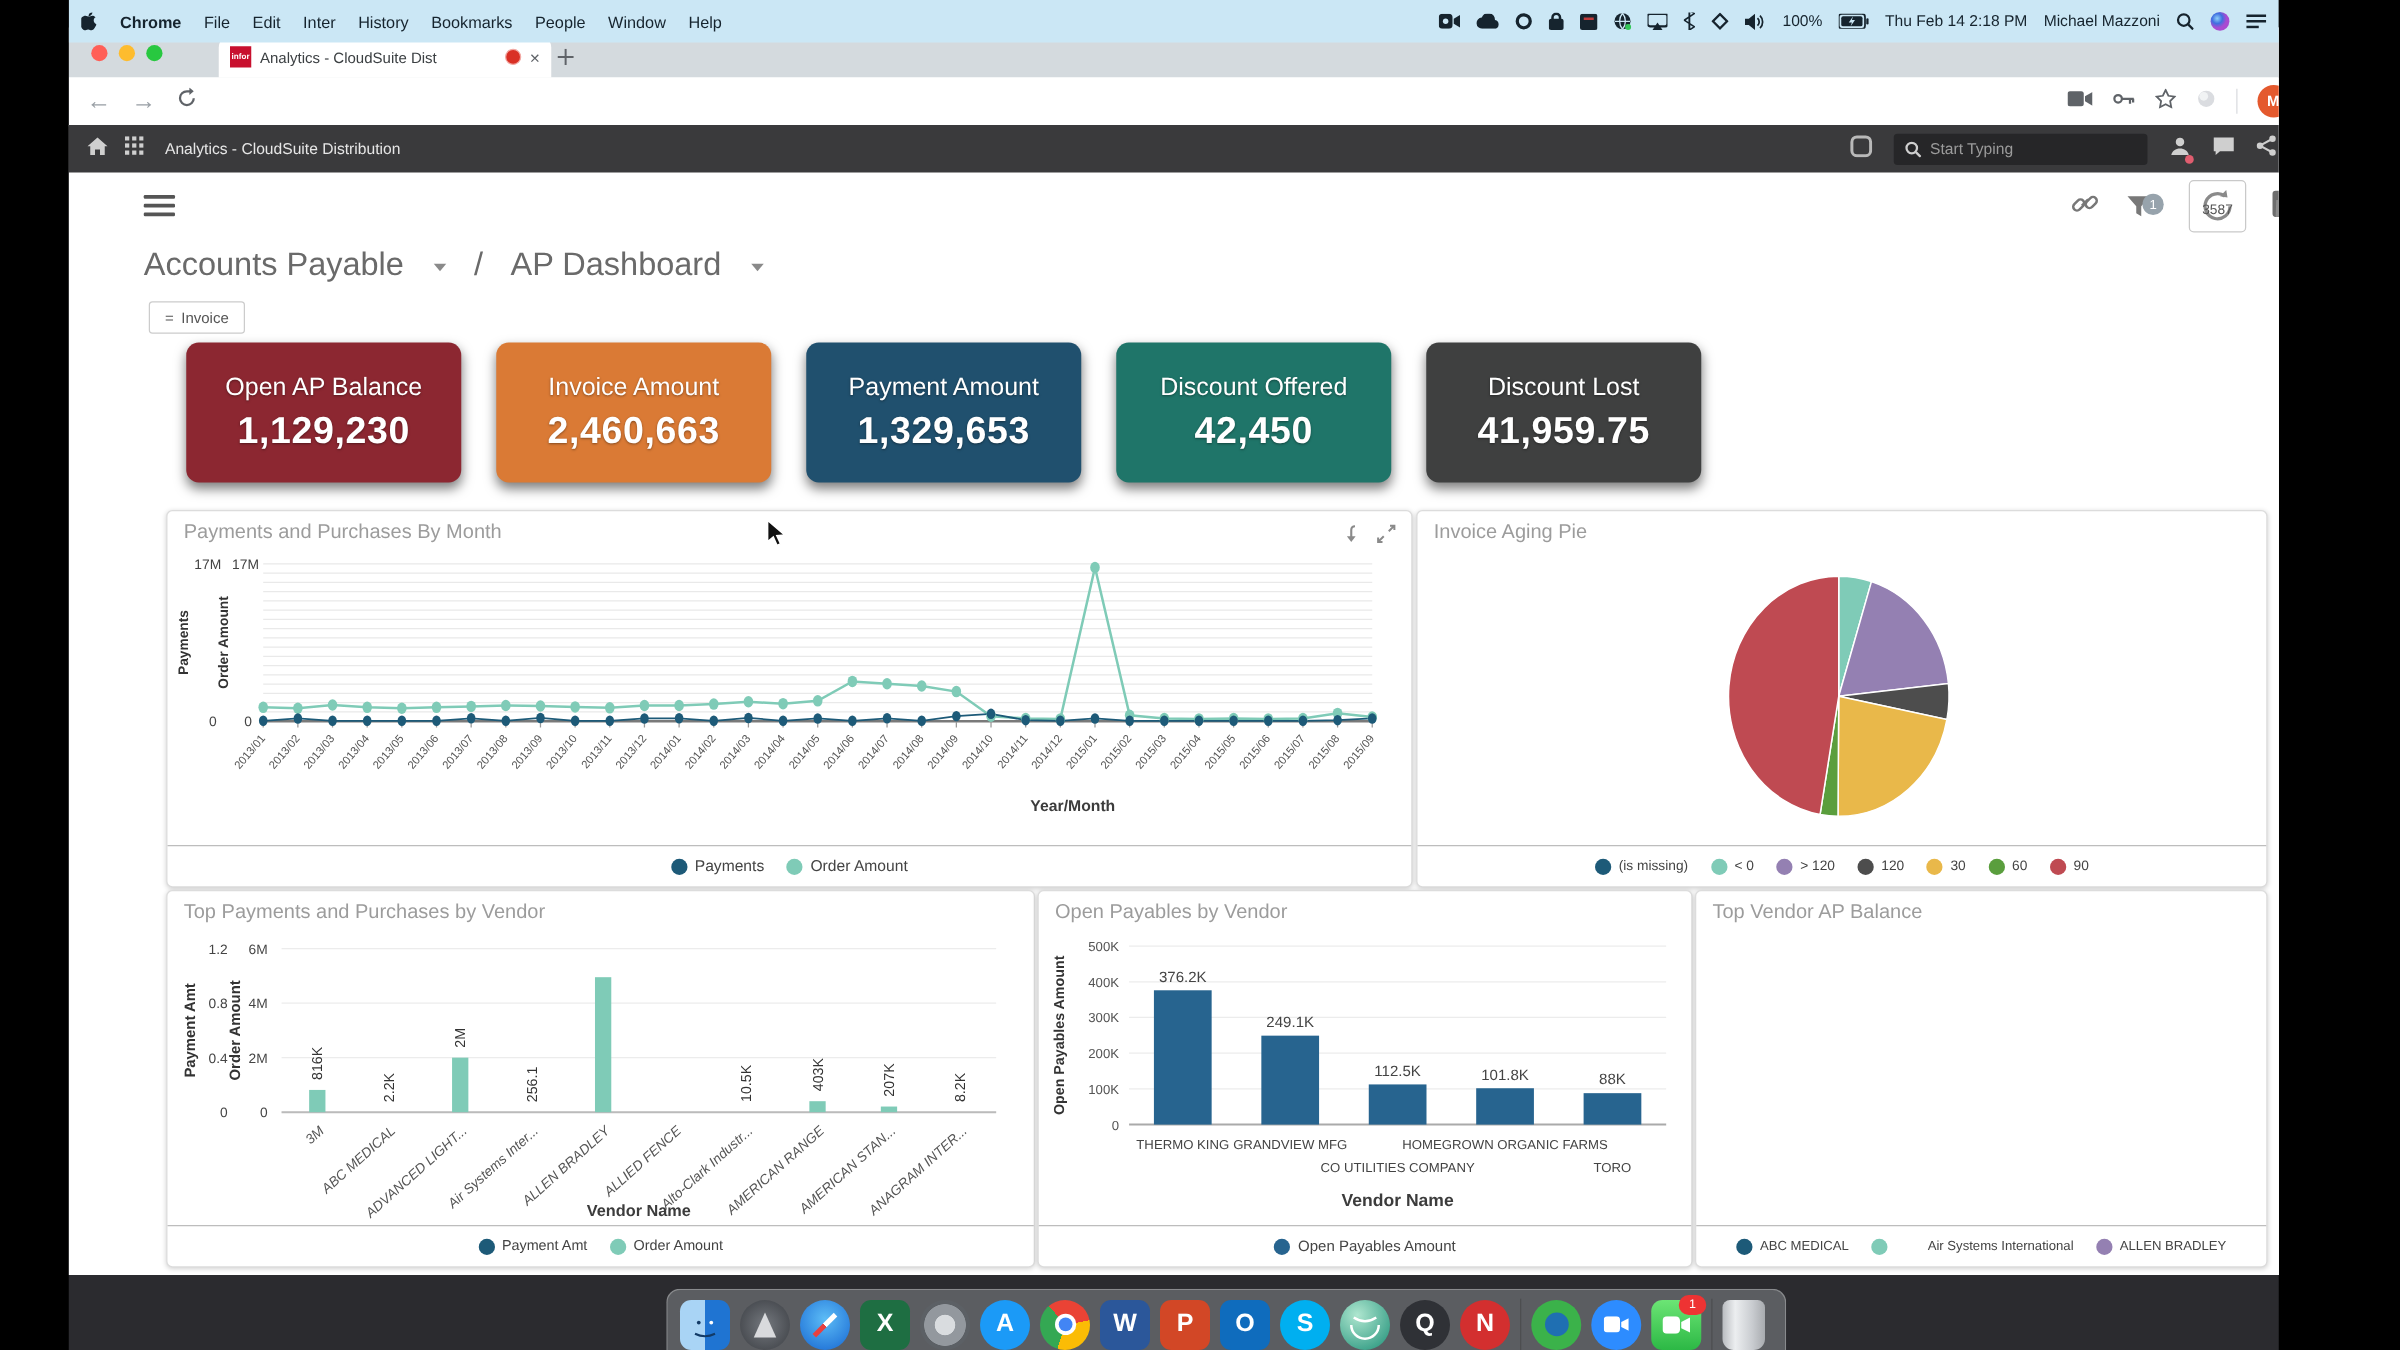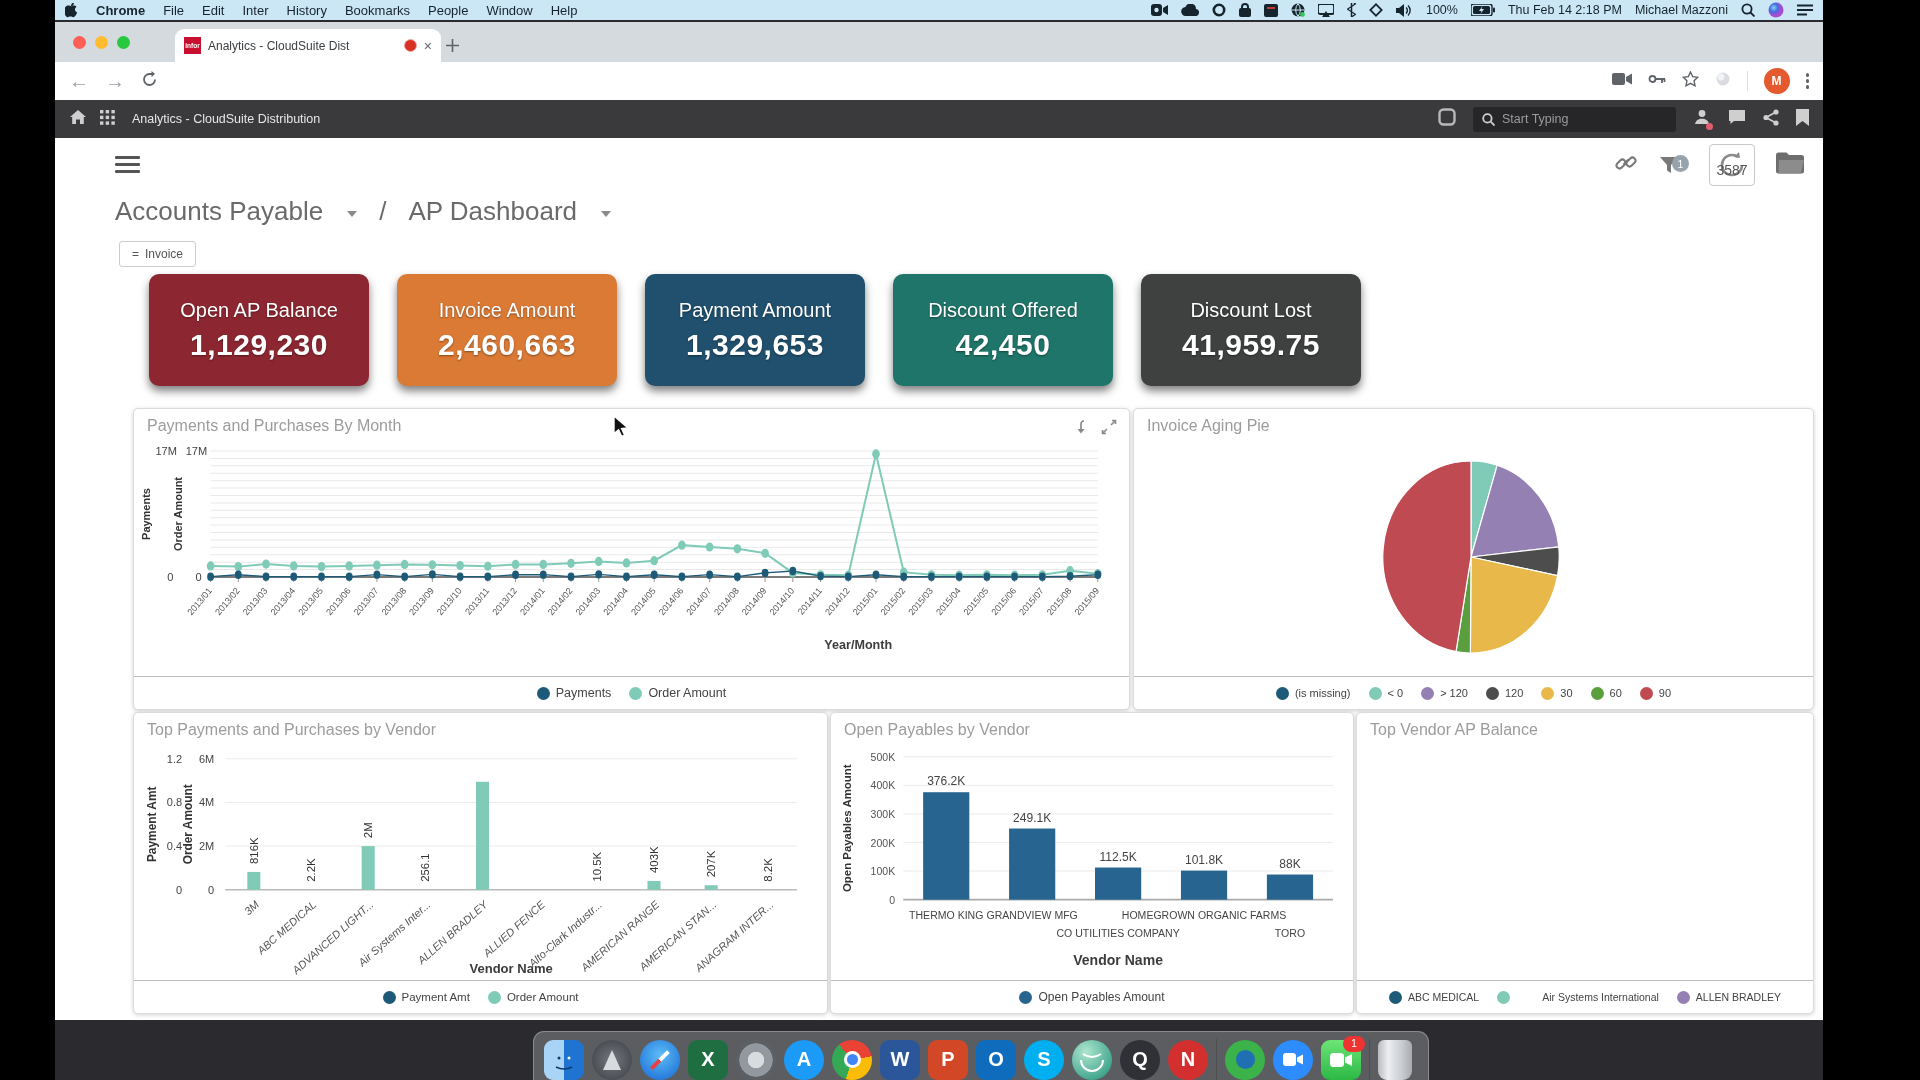--- a/index.html
+++ b/index.html
@@ -1,30 +1,30 @@
 <!DOCTYPE html>
 <html><head>
 <meta charset="utf-8">
 <style>
   html,body{margin:0;padding:0;width:1920px;height:1080px;background:#000;overflow:hidden;
     font-family:"Liberation Sans","DejaVu Sans",sans-serif;}
   .screen{position:absolute;left:55px;top:0;width:1768px;height:1080px;background:#2b2b2f;overflow:hidden;}
 
   
-  .menubar{position:absolute;top:0;left:0;right:0;height:20px;background:#cbe7f5;display:flex;
+  .menubar{position:absolute;top:0;left:0;right:0;height:34px;background:#cbe7f5;display:flex;
     align-items:center;padding:0 10px;font-size:13px;color:#16242e;z-index:50;}
   .mb-left{display:flex;align-items:center;gap:18px;}
   .mb-app{font-weight:bold;}
   .mb-item{white-space:nowrap;}
   .mb-right{margin-left:auto;display:flex;align-items:center;gap:13px;}
   .mb-ic{display:inline-flex;align-items:center;}
   .mb-txt{font-size:12.5px;}
 
   
-  .window{position:absolute;top:22px;left:0;width:100%;height:998px;background:#fff;}
+  .window{position:absolute;top:22px;left:0;width:100%;height:998px;background:#fff;padding-left:42px;}
   .tabstrip{position:absolute;top:0;left:0;right:0;height:40px;background:#d4dade;}
   .tlights{position:absolute;left:18px;top:14px;display:flex;gap:9px;}
   .tlight{width:13px;height:13px;border-radius:50%;}
   .tab{position:absolute;left:120px;top:7px;width:248px;height:33px;background:#fff;
     border-radius:9px 9px 0 0;display:flex;align-items:center;gap:7px;padding:0 9px;font-size:12px;color:#3c4043;}
   .favicon{width:17px;height:17px;background:#c8102e;color:#fff;display:flex;align-items:center;
     justify-content:center;font-size:6.5px;font-weight:bold;flex:none;}
   .tab-title{white-space:nowrap;overflow:hidden;flex:1;}
   .recdot{width:11px;height:11px;border-radius:50%;background:#d93025;border:1.5px solid #f2a9a4;flex:none;}
   .tab-close{color:#5f6368;font-size:14px;flex:none;cursor:default;}
@@ -56,21 +56,21 @@
   .searchbox span{color:#9b9b9b;font-size:12.5px;}
   .content{position:absolute;top:38px;left:0;right:0;bottom:0;background:#fff;}
 
   .hamburger{position:absolute;left:60px;top:18px;display:flex;flex-direction:column;gap:4px;}
   .hamburger i{width:25px;height:3px;background:#555;border-radius:1px;}
   .tools-right{position:absolute;right:18px;top:6px;display:flex;align-items:center;gap:20px;}
   .fbadge{width:17px;height:17px;border-radius:50%;background:#97a3ac;color:#fff;font-size:10.5px;
     display:flex;align-items:center;justify-content:center;margin-left:-8px;}
   .refreshbox{width:44px;height:40px;border:1px solid #c9c9c9;border-radius:4px;display:flex;
     align-items:center;justify-content:center;position:relative;background:#fff;}
-  .refreshbox .cnt{position:absolute;font-size:14px;color:#555;top:17px;left:0;right:0;text-align:center;}
+  .refreshbox .cnt{position:absolute;font-size:11px;color:#555;top:17px;left:0;right:0;text-align:center;}
 
   .breadcrumb{position:absolute;left:60px;top:58px;font-size:26px;color:#6a6a6a;display:flex;
     align-items:baseline;gap:22px;}
   .caret{width:0;height:0;border-left:5px solid transparent;border-right:5px solid transparent;
     border-top:6px solid #8a8a8a;display:inline-block;margin-left:2px;transform:translateY(-3px);}
   .chip{position:absolute;left:64px;top:103px;border:1px solid #ccc;border-radius:3px;background:#fff;
     padding:5px 12px;font-size:12px;color:#555;display:flex;gap:6px;align-items:center;}
 
   
   .kpi-row{position:absolute;left:94px;top:136px;display:flex;gap:28px;}

